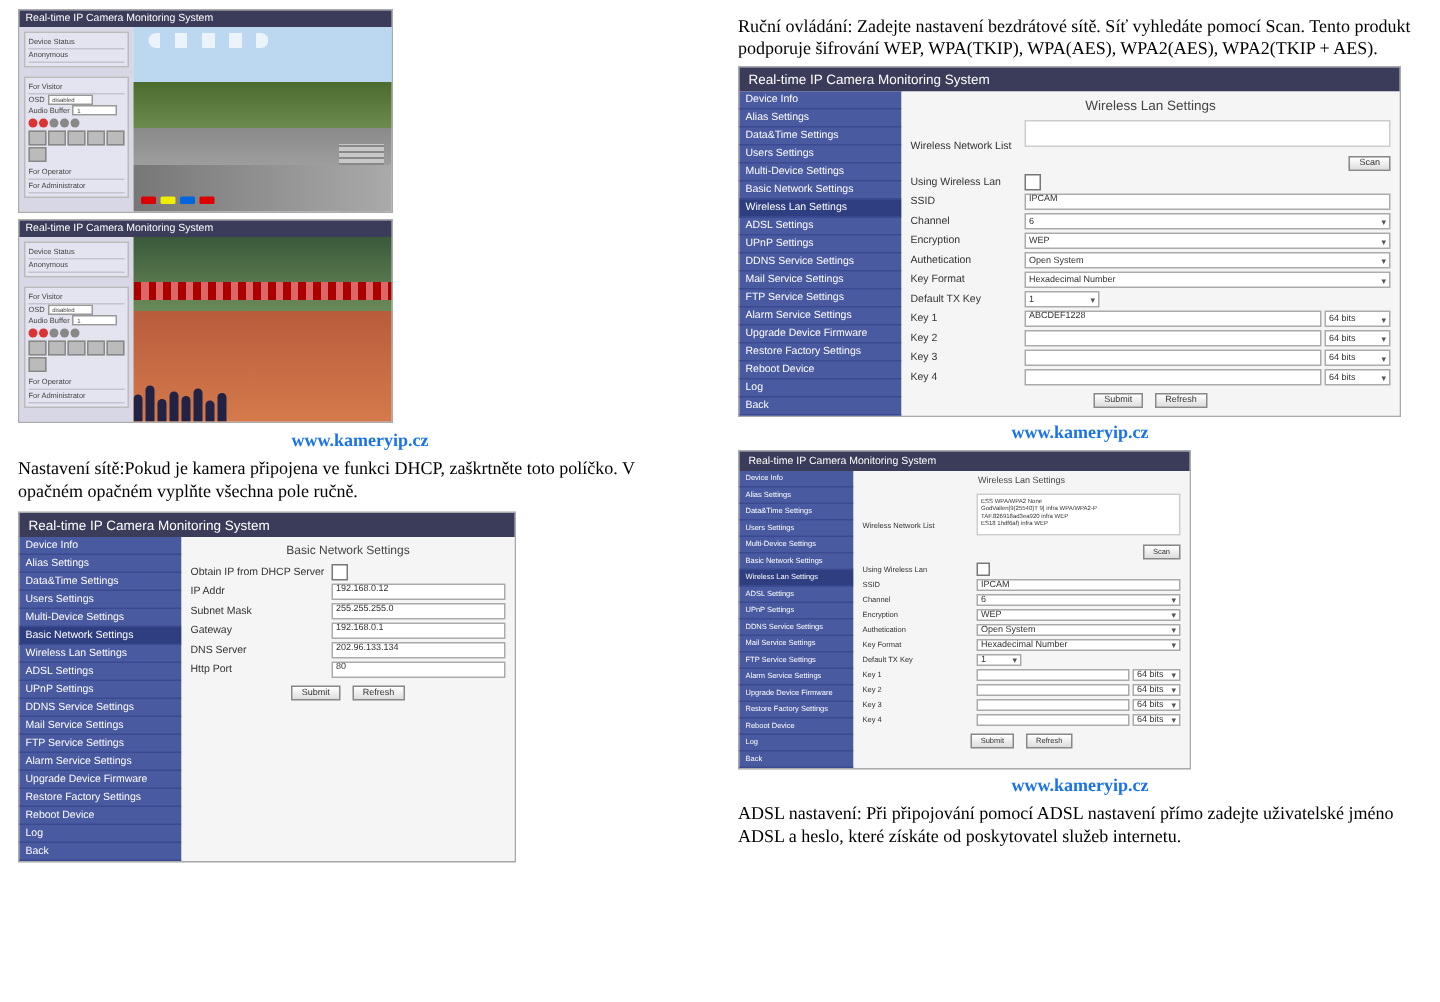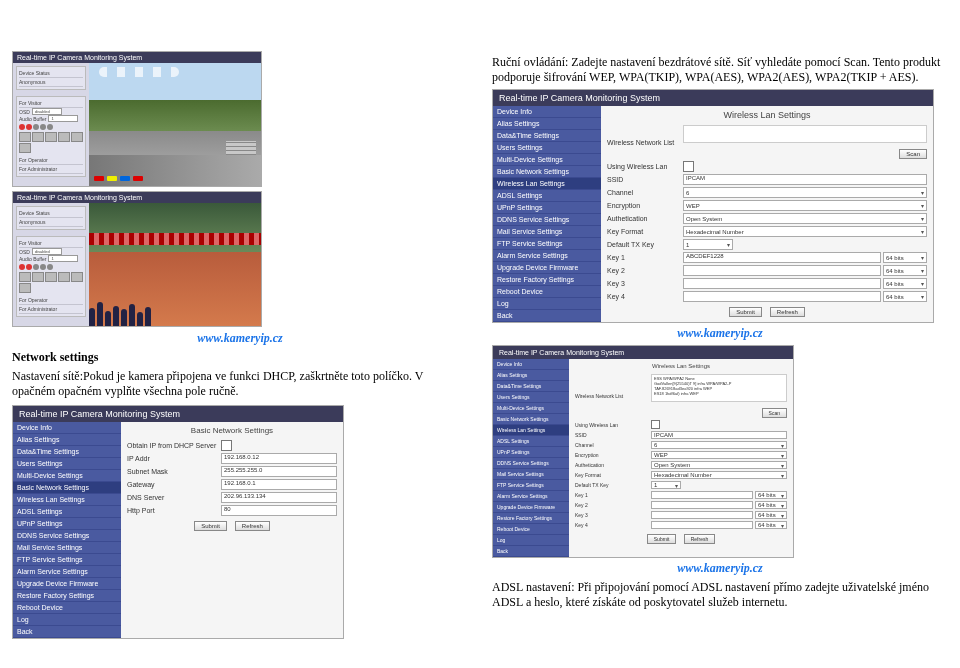--- a/index.html
+++ b/index.html
@@ -14,25 +14,24 @@
   .page {
     display: flex;
     width: 960px;
     min-height: 640px;
   }
   .col {
     width: 50%;
     padding: 6px 12px 6px 12px;
     box-sizing: border-box;
     position: relative;
-    margin-top: 45px;
   }
   .para { margin: 4px 0; line-height: 1.25; }
   .bold { font-weight: bold; }
-  .blue { color: #1a73e8; font-style: italic; }
+  .blue { color: #1a73e8; }
   .center { text-align: center; }
   .shot-col-2 { display: flex; flex-direction: column; gap: 4px; }
 
   .panel {
     background: #e9ecef;
     border: 1px solid #aaa;
     font-family: Arial, sans-serif;
     font-size: 5px;
     color: #333;
     box-sizing: border-box;
@@ -246,23 +245,20 @@
                 <span class="ppl" style="height:14px;"></span>
                   <span class="ppl" style="height:19px;"></span>
               </div>
             </div>
           </div>
         </div>
       </div>
     </div>
 
     <div class="para center bold blue" style="margin-top:4px;">www.kameryip.cz</div>
-    <div class="para">
-      <span class="bold">Network settings</span>
-    </div>
     <div class="para">Nastavení sítě:Pokud je kamera připojena ve funkci DHCP, zaškrtněte toto políčko. V opačném opačném vyplňte všechna pole ručně.</div>
 
     <div class="bpanel" style="width:330px;margin-top:6px;">
       <div class="wheader">Real-time IP Camera Monitoring System</div>
       <div class="bbody">
         <div class="wmenu" id="bmenu">
             <div>Device Info</div>
             <div>Alias Settings</div>
             <div>Data&amp;Time Settings</div>
             <div>Users Settings</div>

